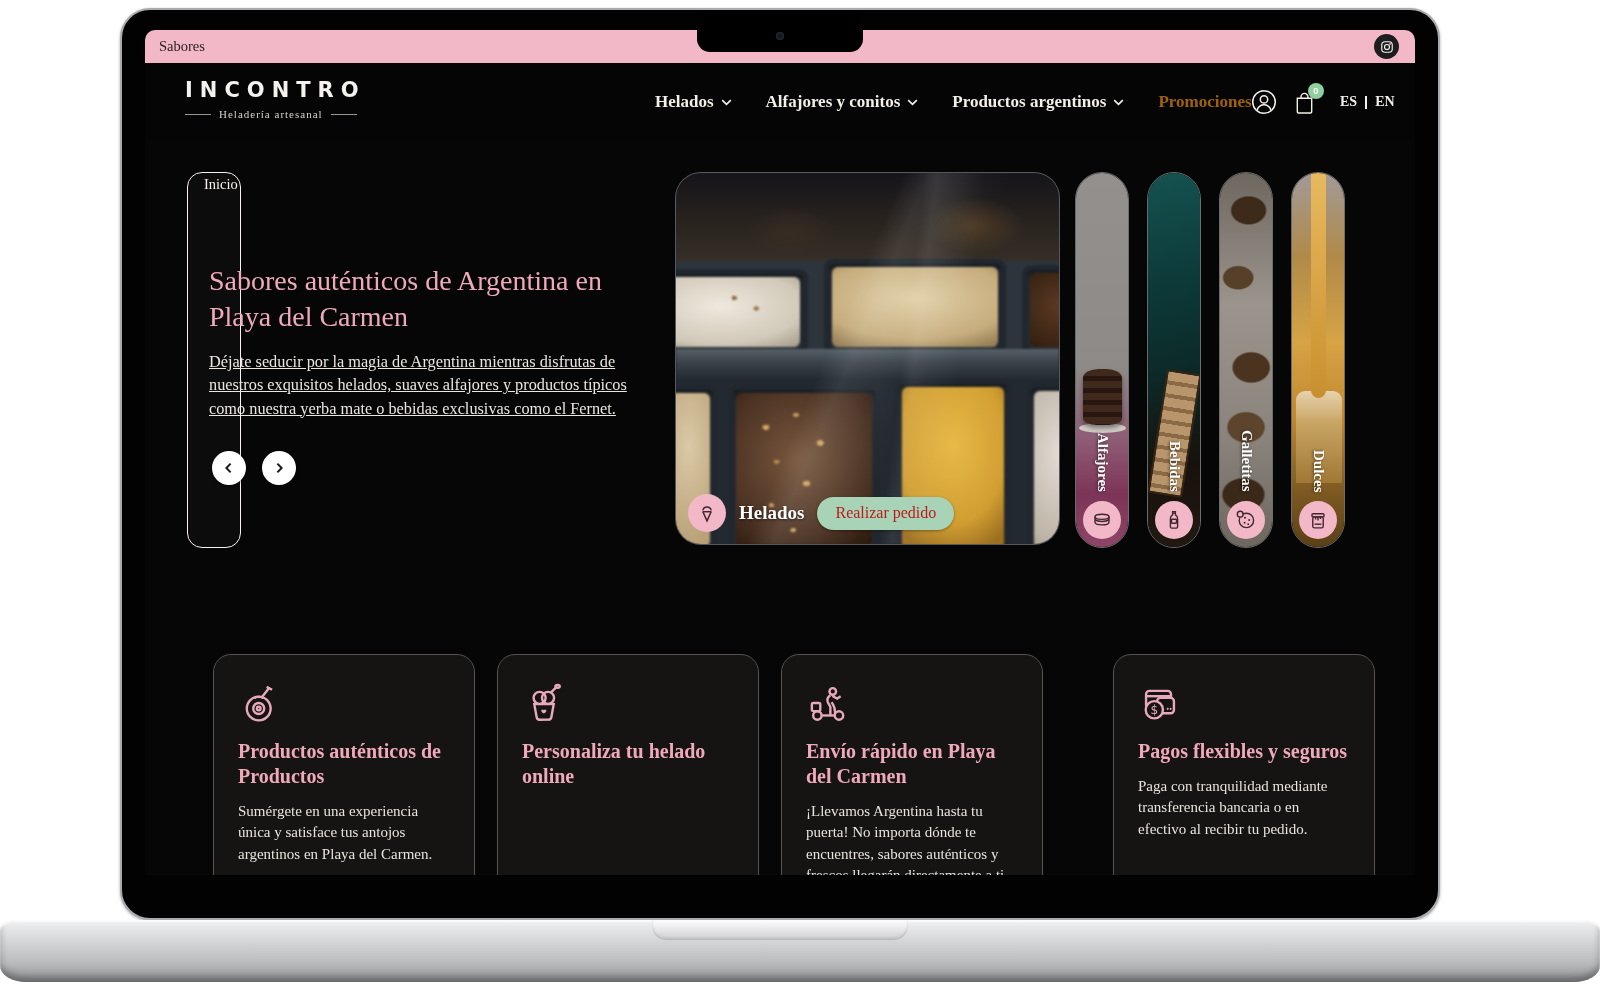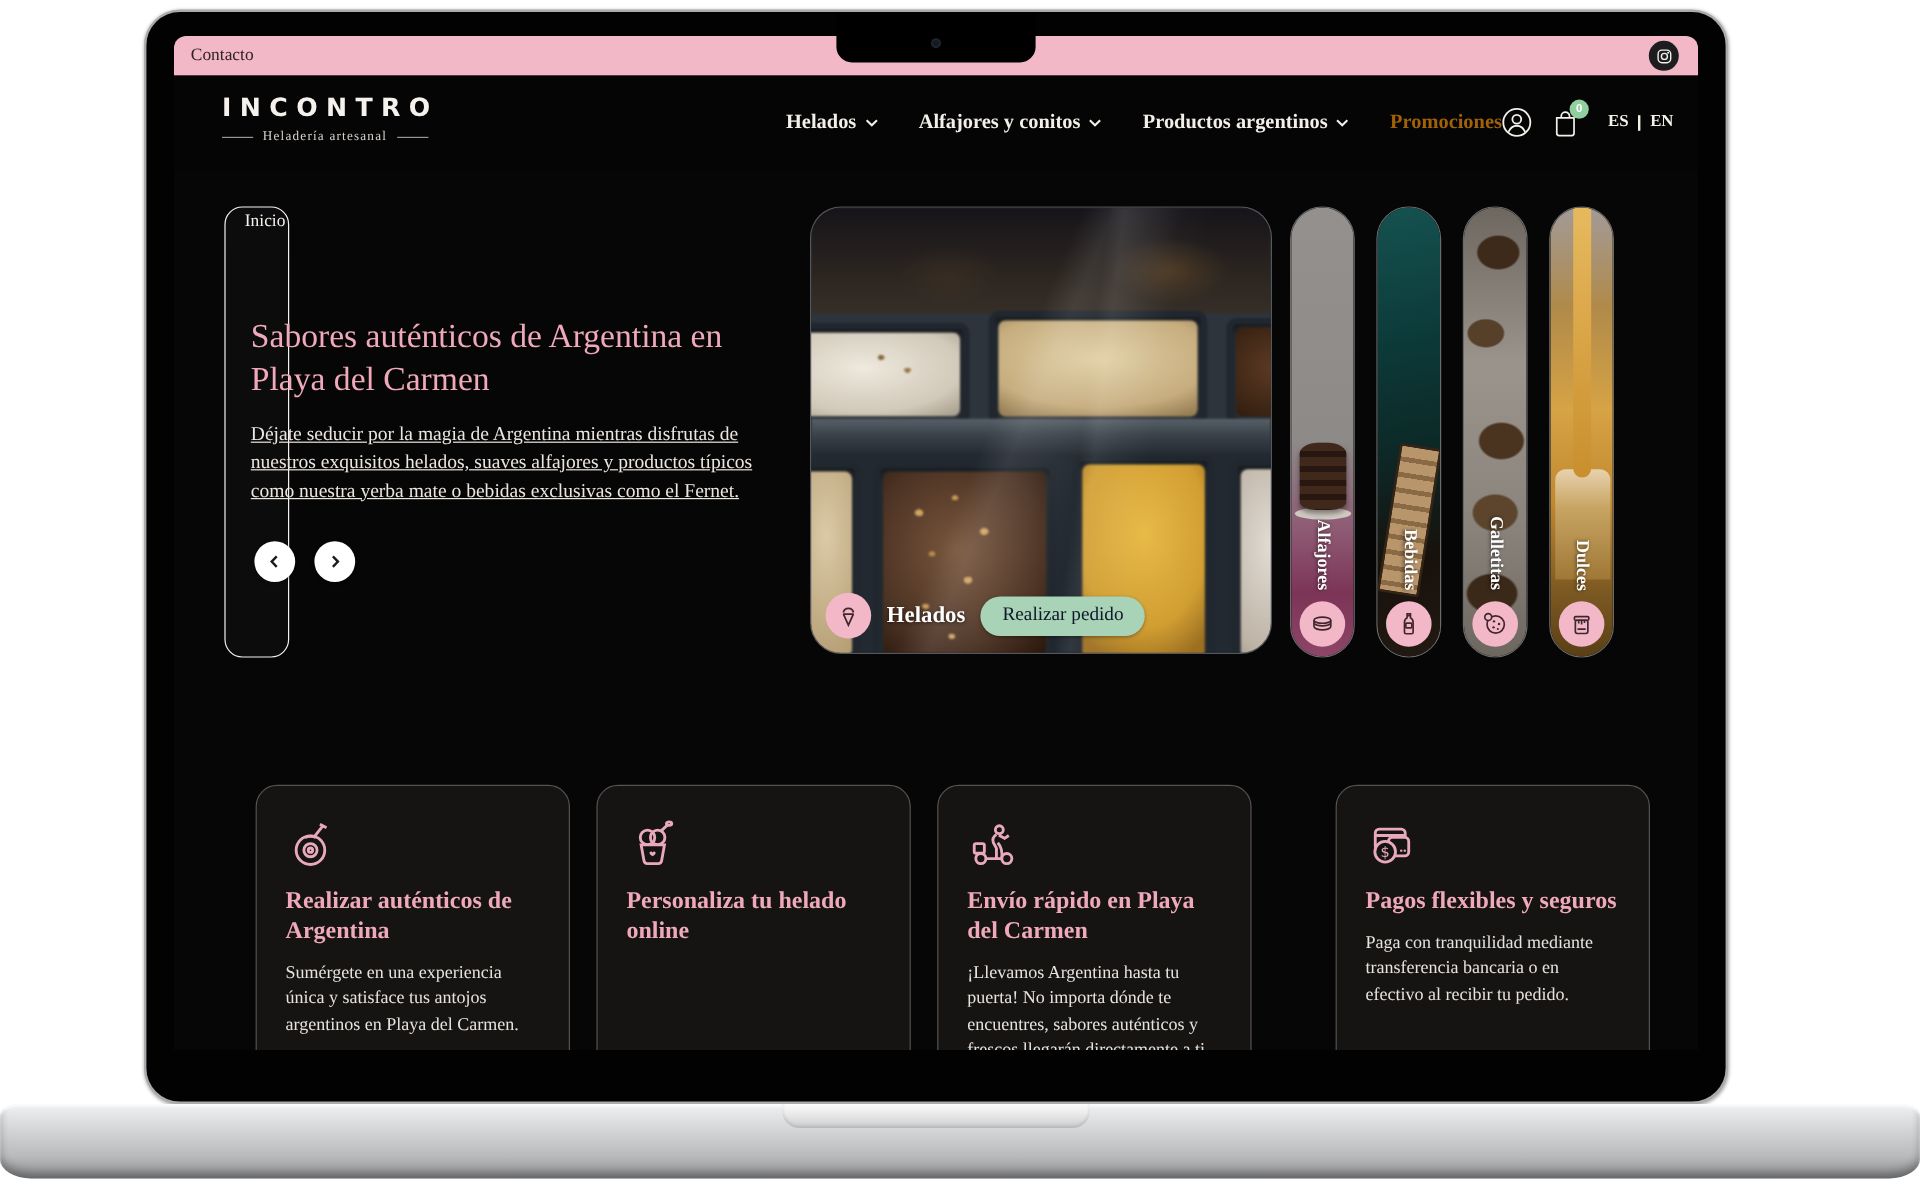--- a/index.html
+++ b/index.html
@@ -125,21 +125,21 @@
   .tub-w2 { left:350px; top:210px; width:90px; height:174px; }
   .tub-w2 .cream { background:radial-gradient(85% 78% at 35% 40%, #e3dcd3, #bdb2a3 75%, #8f8374); }
   .glare { position:absolute; inset:0;
     background:
       linear-gradient(113deg, transparent 42%, rgba(255,255,255,.09) 47%, rgba(255,255,255,.02) 58%, transparent 63%),
       linear-gradient(97deg, transparent 58%, rgba(255,255,255,.07) 61%, transparent 72%); }
   .slide-row { position:absolute; left:12px; bottom:12px; display:flex; align-items:center; gap:13px; z-index:5; }
   .cat-circle { width:38px; height:38px; border-radius:50%; background:#f2b8c8;
     display:flex; align-items:center; justify-content:center; flex:0 0 auto; }
   .slide-label { font-size:19px; font-weight:700; color:#ffffff; text-shadow:0 1px 3px rgba(0,0,0,.6); }
-  .cta-btn { background:#a9d3b6; color:#0f172a; font-size:16px; font-weight:400;
+  .cta-btn { background:#a9d3b6; color:#b91c1c; font-size:16px; font-weight:400;
     padding:7px 18px 8px; border-radius:18px; cursor:pointer; box-shadow:0 1px 3px rgba(0,0,0,.35); }
 
   
   .pill { position:absolute; top:142px; width:54px; height:376px; border-radius:27px;
     overflow:hidden; border:1px solid rgba(230,230,230,.45); cursor:pointer; }
   .p-art { position:absolute; inset:0; filter:blur(.4px); }
   .pill-alf .p-art { background:linear-gradient(180deg,#93908e 0%,#8d8a88 52%,#8e5a74 72%,#7c3457 86%,#8d4667 100%); }
   .alf-stack { position:absolute; top:196px; left:7px; width:39px; height:56px;
     background:repeating-linear-gradient(180deg,#40291a 0 7px,#281610 7px 12px);
     border-radius:40% 40% 35% 35% / 16% 16% 12% 12%; box-shadow:0 3px 4px rgba(0,0,0,.4); }
@@ -180,21 +180,21 @@
 </head>
 <body>
 
 <div class="page">
   <div class="screen">
 
     <div class="viewport">
 
       <header class="topbar">
         <span class="top-link pill">Inicio</span>
-        <span class="top-link">Contacto</span>
+        <span class="top-link">Sabores</span>
         <span class="ig-circle">
           <svg width="14" height="14" viewBox="0 0 24 24" fill="none" stroke="#f3efe9" stroke-width="2">
             <rect x="3" y="3" width="18" height="18" rx="5.5"></rect>
             <circle cx="12" cy="12" r="4.3"></circle>
             <circle cx="17.3" cy="6.7" r="1.4" fill="#f3efe9" stroke="none"></circle>
           </svg>
         </span>
       </header>
 
       <div class="site-header">
@@ -371,21 +371,21 @@
 
       <div class="feature-card fc1">
         <svg width="44" height="44" viewBox="0 0 24 24" fill="none" stroke="#e9a9bd" stroke-width="1.3">
           <circle cx="11.3" cy="15" r="6.5"></circle>
           <circle cx="11.3" cy="15" r="3"></circle>
           <circle cx="11.3" cy="15" r="1"></circle>
           <path d="M8.8,9.5 c0.6,-1.1 4.4,-1.1 5,0"></path>
           <line x1="13" y1="8.9" x2="17.2" y2="3.6"></line>
           <line x1="15.6" y1="3.2" x2="18.6" y2="4.8"></line>
         </svg>
-        <h3 class="f-title">Realizar auténticos de Argentina</h3>
+        <h3 class="f-title">Productos auténticos de Productos</h3>
         <p class="f-text">Sumérgete en una experiencia única y satisface tus antojos argentinos en Playa del Carmen.</p>
       </div>
 
       <div class="feature-card fc2">
         <svg width="44" height="44" viewBox="0 0 24 24" fill="none" stroke="#e9a9bd" stroke-width="1.3">
           <line x1="15.8" y1="6.2" x2="18.8" y2="3.4"></line>
           <ellipse cx="19.4" cy="2.9" rx="1.2" ry="0.8"></ellipse>
           <circle cx="9.6" cy="9.2" r="3.3"></circle>
           <circle cx="14.2" cy="9.2" r="3.3"></circle>
           <path d="M6.7,12.6 h10.6 l-1.3,7.2 a1.6,1.6 0 0 1 -1.6,1.3 h-4.8 a1.6,1.6 0 0 1 -1.6,-1.3 z" fill="#151413"></path>

